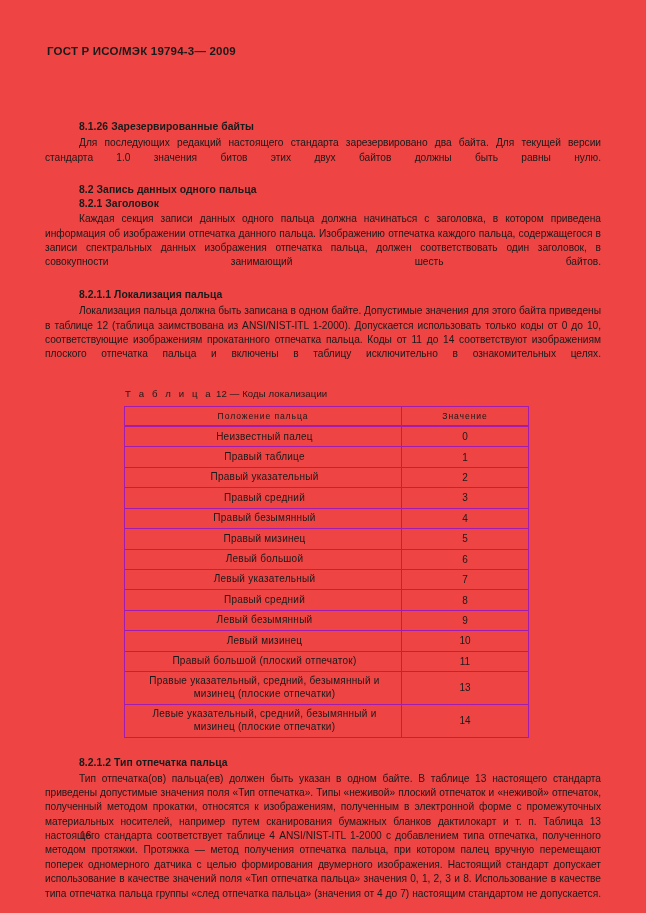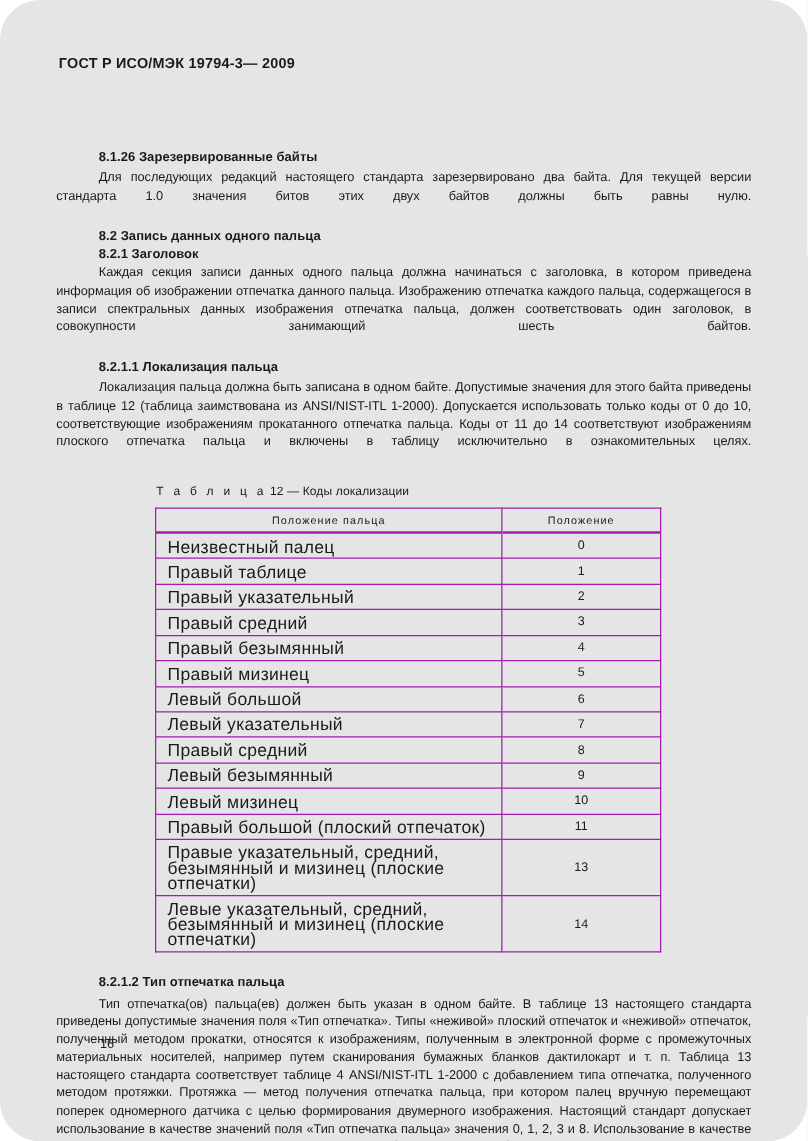--- a/index.html
+++ b/index.html
@@ -11,22 +11,21 @@
     width: 646px;
     height: 913px;
     position: relative;
     font-family: "Liberation Sans", sans-serif;
     color: #1a1a1a;
     overflow: hidden;
   }
   .page {
     position: absolute;
     inset: 0;
-    background: #e5e5e5;
-    border-radius: 32px;
+    background: #ef4444;
   }
 
   
   .running-head {
     position: absolute;
     left: 47px;
     top: 45px;
     font-size: 11.5px;
     font-weight: bold;
     letter-spacing: 0.2px;
@@ -100,24 +99,24 @@
     font-weight: normal;
   }
   table.loc th {
     font-size: 8.6px;
     letter-spacing: 0.9px;
     padding: 4px 0 4px 0;
     text-align: center;
     border-bottom-width: 2px;
   }
   table.loc td.pos {
-    font-size: 14px;
+    font-size: 10px;
     letter-spacing: 0.25px;
     padding: 3.5px 6px 3.5px 9px;
-    text-align: left;
+    text-align: center;
     line-height: 12.4px;
   }
   table.loc td.val {
     font-size: 10px;
     text-align: center;
     vertical-align: middle;
   }
   col.c-pos { width: 277px; }
   col.c-val { width: 127px; }
 
@@ -161,21 +160,21 @@
     </p>
 
     <table class="loc">
       <colgroup>
         <col class="c-pos">
         <col class="c-val">
       </colgroup>
       <thead>
         <tr>
           <th>Положение пальца</th>
-          <th>Положение</th>
+          <th>Значение</th>
         </tr>
       </thead>
       <tbody>
         <tr>
           <td class="pos">Неизвестный палец</td>
           <td class="val">0</td>
         </tr>
         <tr>
           <td class="pos">Правый таблице</td>
           <td class="val">1</td>

